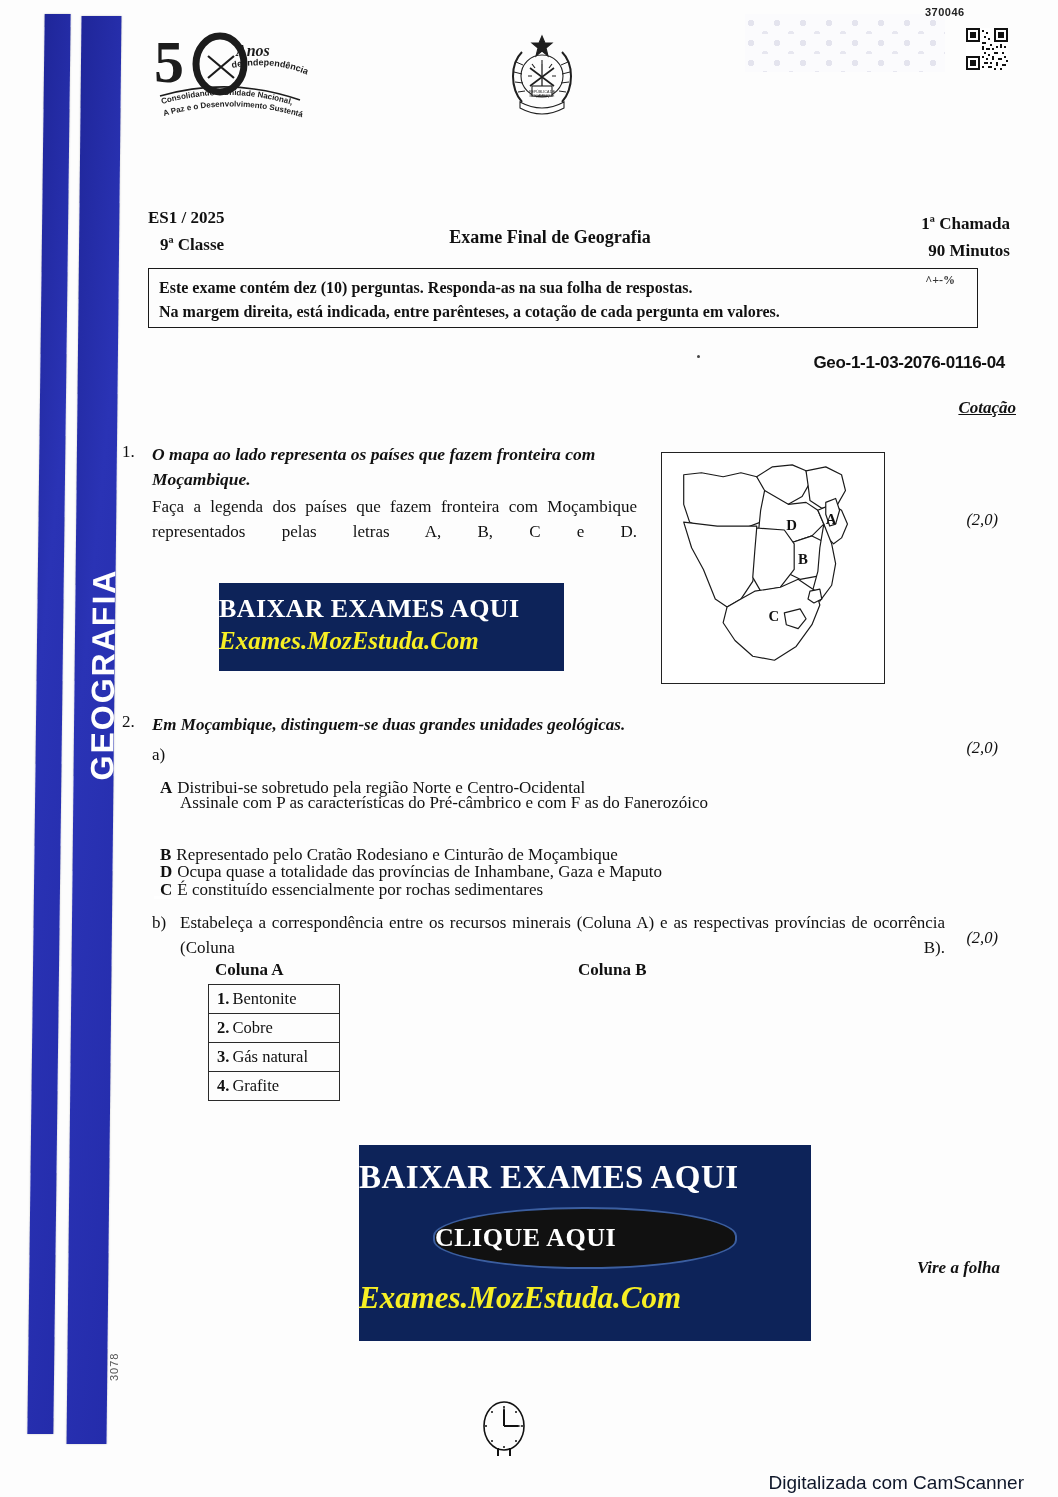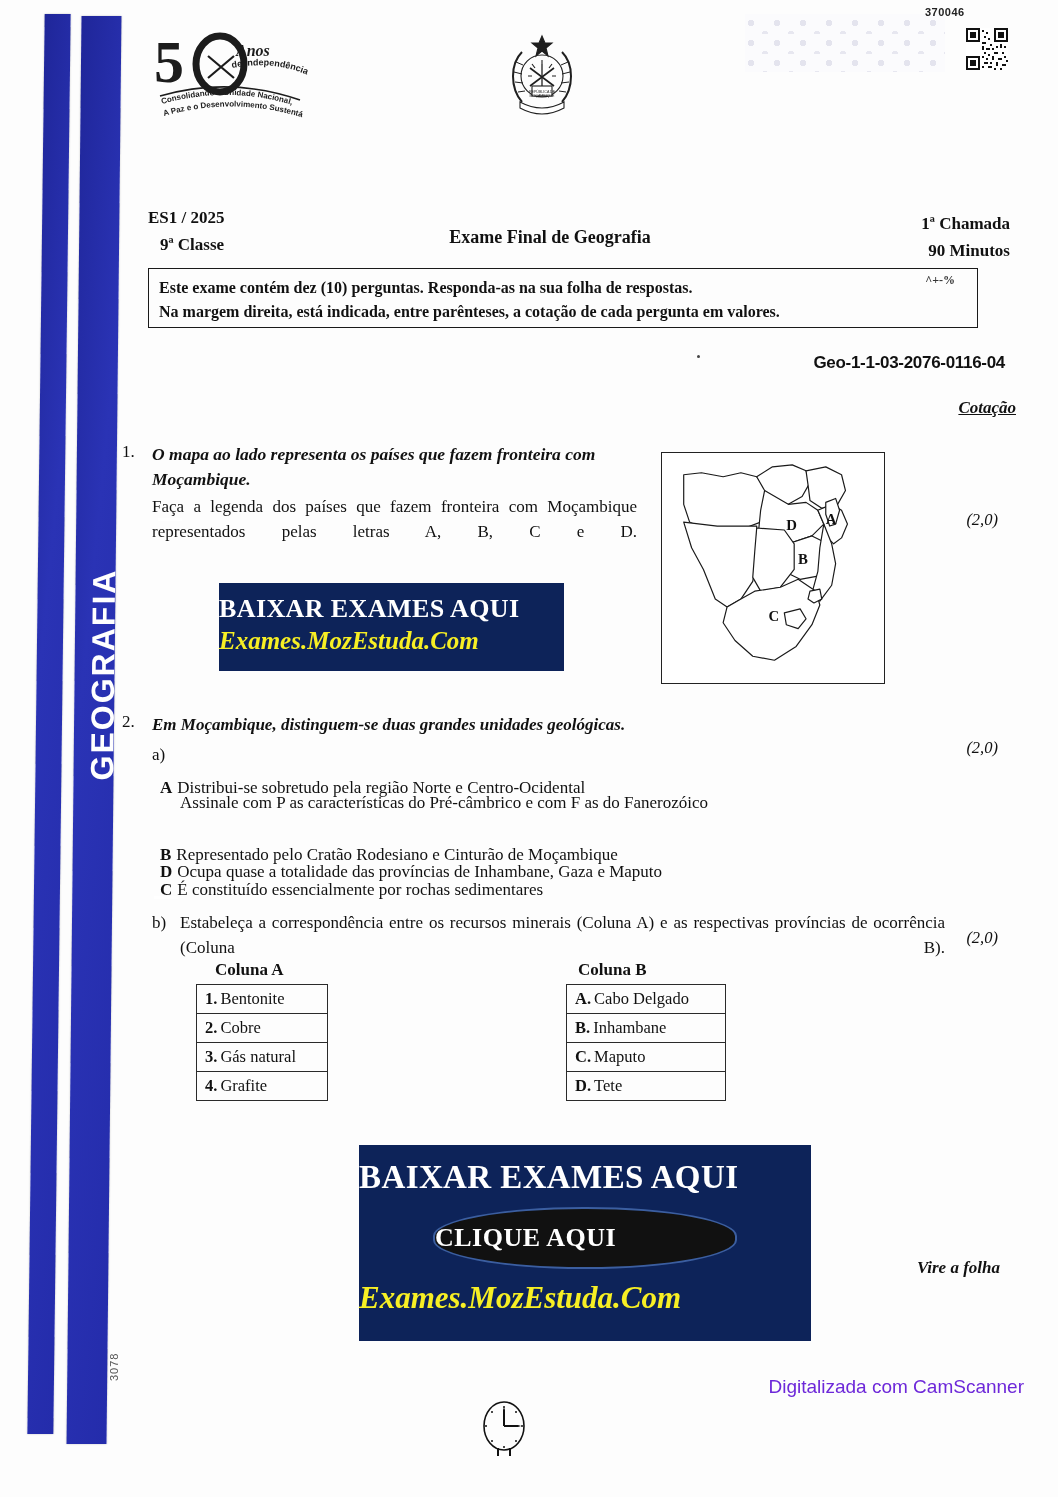--- a/index.html
+++ b/index.html
@@ -294,21 +294,21 @@
     position: absolute;
     border-collapse: collapse;
   }
   .match-table td {
     border: 1.4px solid #2a2a2a;
     padding: 2px 10px 3px 8px;
     font-size: 16.5px;
     line-height: 23px;
     white-space: nowrap;
   }
-  #tableA { left: 196px; top: 984px; width: 132px; }
+  #tableA { left: 208px; top: 984px; width: 132px; }
   #tableB { left: 566px; top: 984px; width: 160px; }
   .match-table td b { margin-right: 3px; }
 
   
   .promo {
     position: absolute;
     background: #0d2359;
     box-sizing: border-box;
     font-family: "Liberation Serif", serif;
   }
@@ -379,24 +379,24 @@
   #clock-icon {
     position: absolute;
     left: 478px;
     top: 1398px;
     width: 52px;
     height: 60px;
   }
   #camscanner {
     position: absolute;
     right: 34px;
-    top: 1376px;
+    top: 1472px;
     font-family: "Liberation Sans", sans-serif;
     font-size: 19px;
-    color: #6d28d9;
+    color: #0f172a;
   }
 </style>
 </head>
 <body>
 
 <div id="page">
 
   <div class="strip" id="strip-outer"></div>
   <div class="strip" id="strip-inner">
     <div id="subject-rule-top"></div>
@@ -604,36 +604,20 @@
         </tr>
     <tr>
           <td><b>3.</b><span>Gás natural</span></td>
         </tr>
     <tr>
           <td><b>4.</b><span>Grafite</span></td>
         </tr>
   </tbody>
     </table>
 
-  <table class="match-table" id="tableB">
-    <tbody>
-        <tr>
-          <td><b>A.</b><span>Cabo Delgado</span></td>
-        </tr>
-    <tr>
-          <td><b>B.</b><span>Inhambane</span></td>
-        </tr>
-    <tr>
-          <td><b>C.</b><span>Maputo</span></td>
-        </tr>
-    <tr>
-          <td><b>D.</b><span>Tete</span></td>
-        </tr>
-  </tbody>
-    </table>
 
   <div class="promo" id="promo-bottom">
     <div class="line1">BAIXAR EXAMES AQUI</div>
     <div class="cta">CLIQUE AQUI</div>
     <div class="line3">Exames.MozEstuda.Com</div>
   </div>
 
   <div id="turn-page">Vire a folha</div>
 
   <svg id="clock-icon" viewBox="0 0 52 60">

